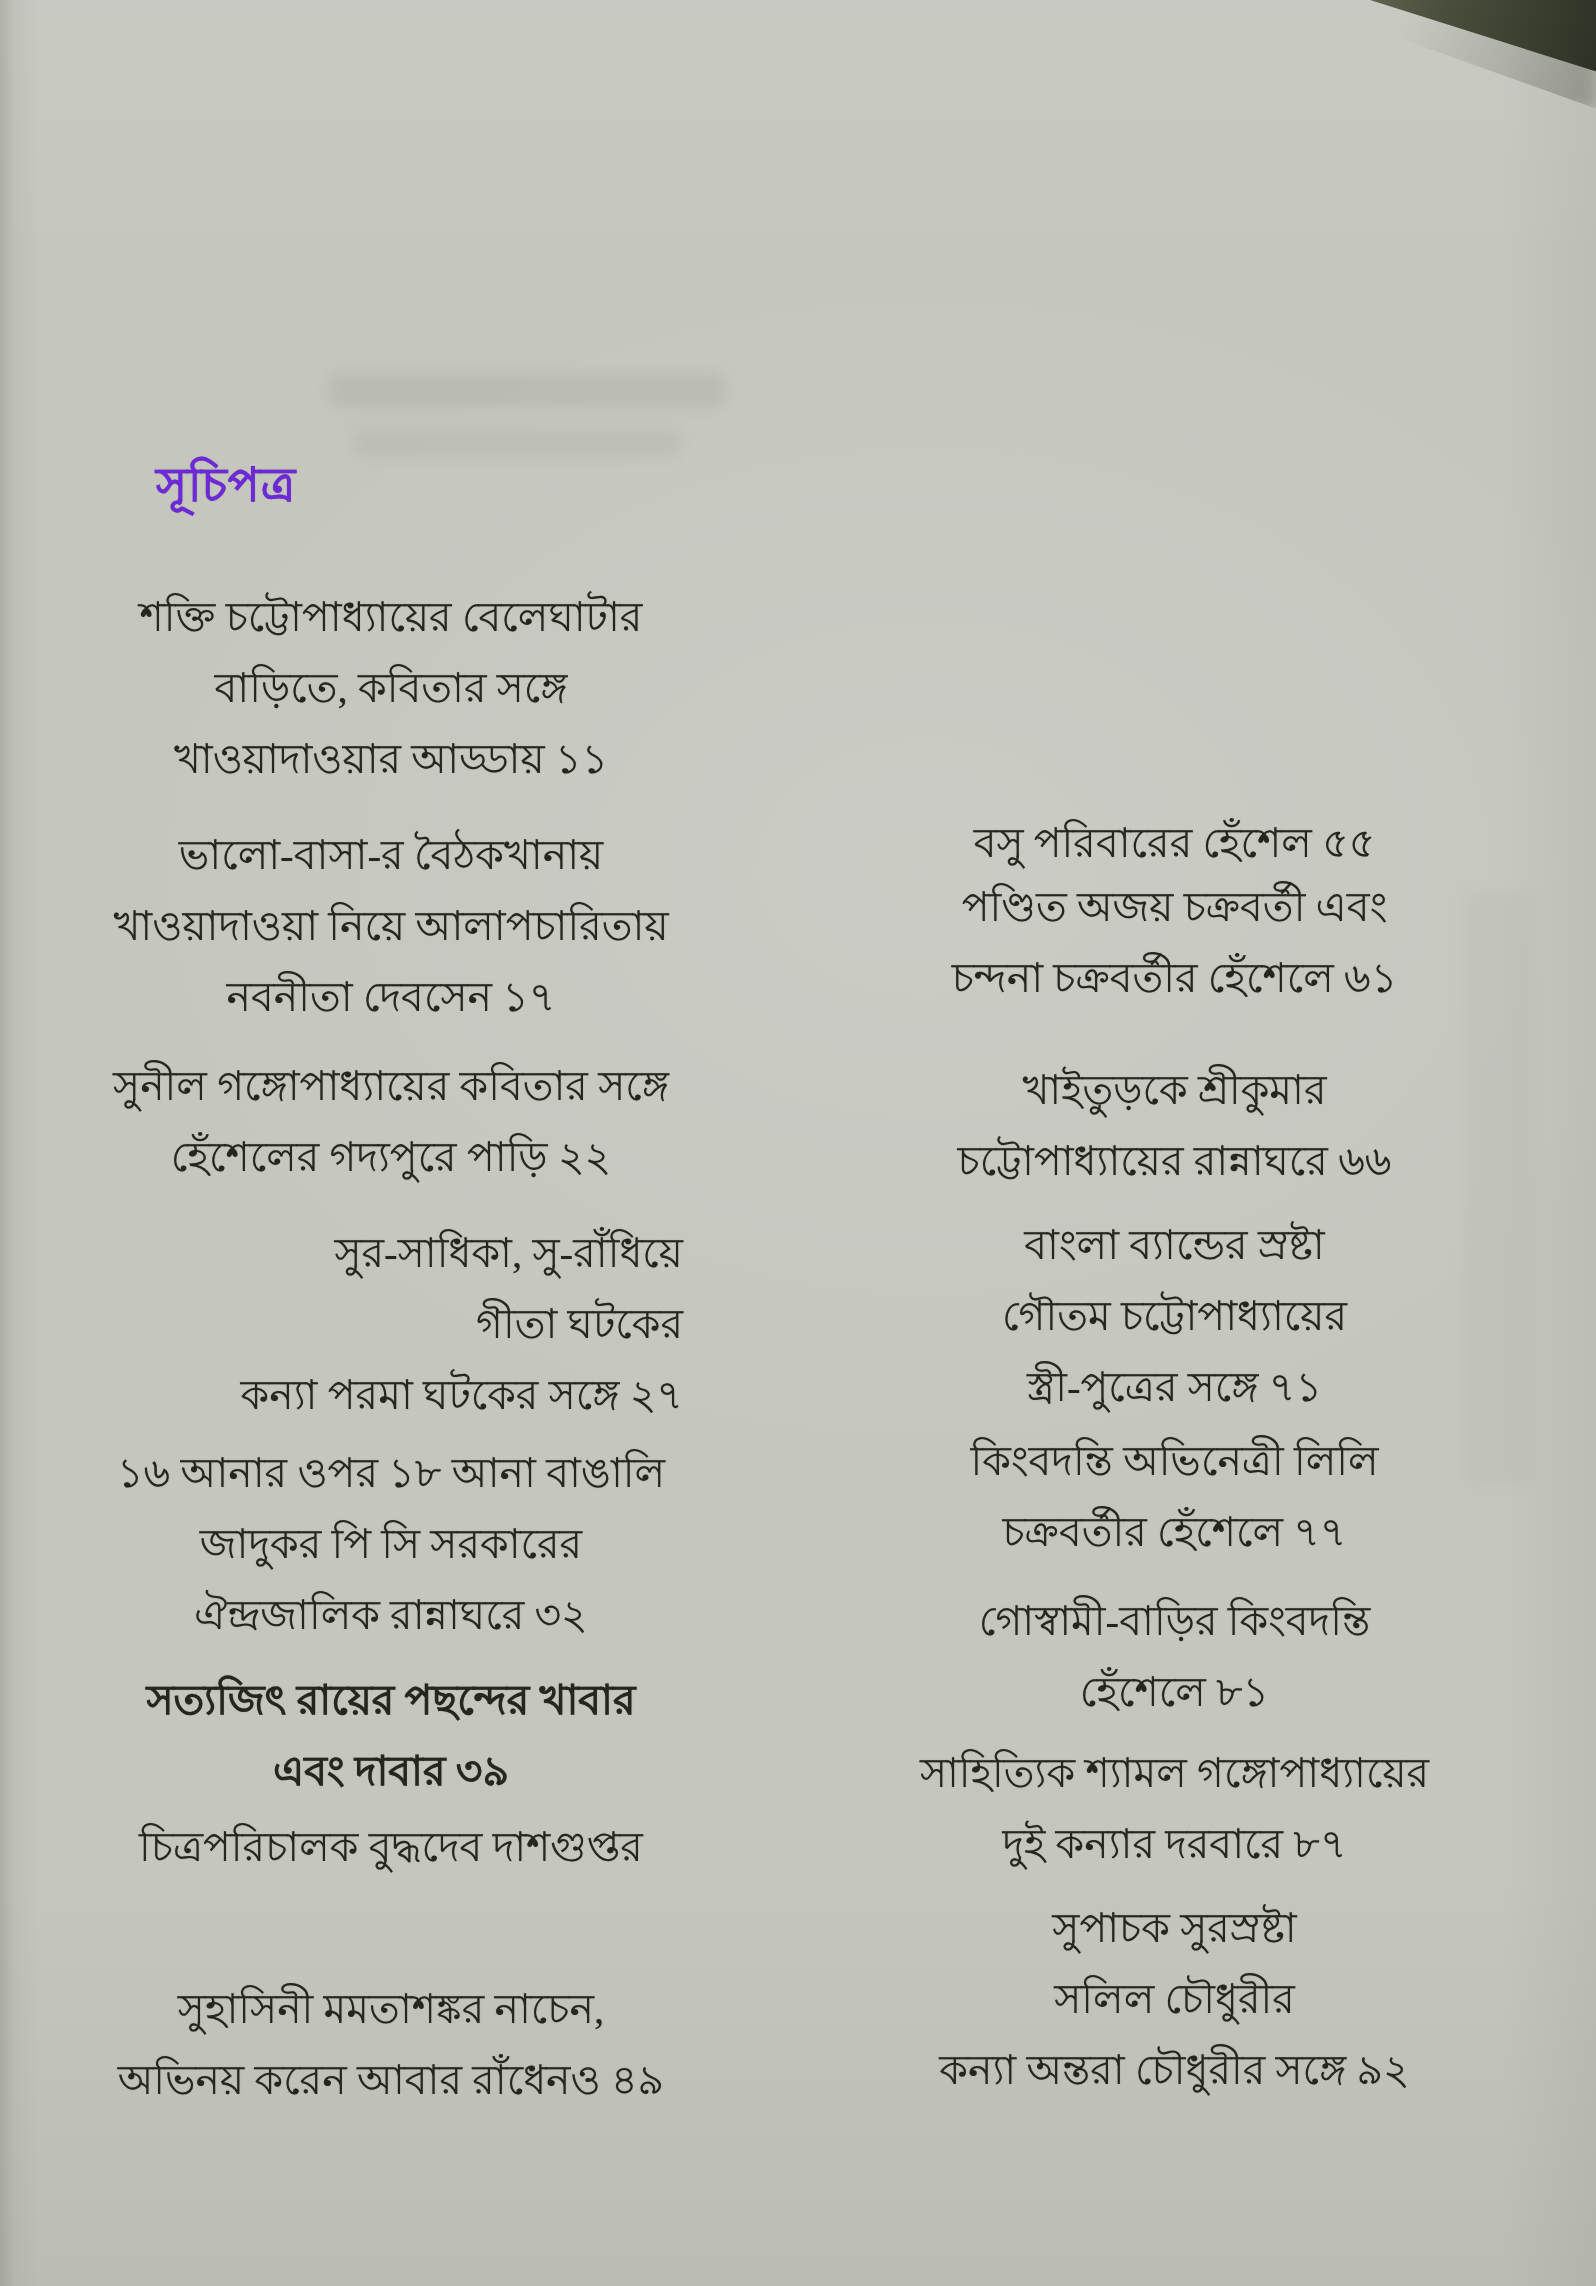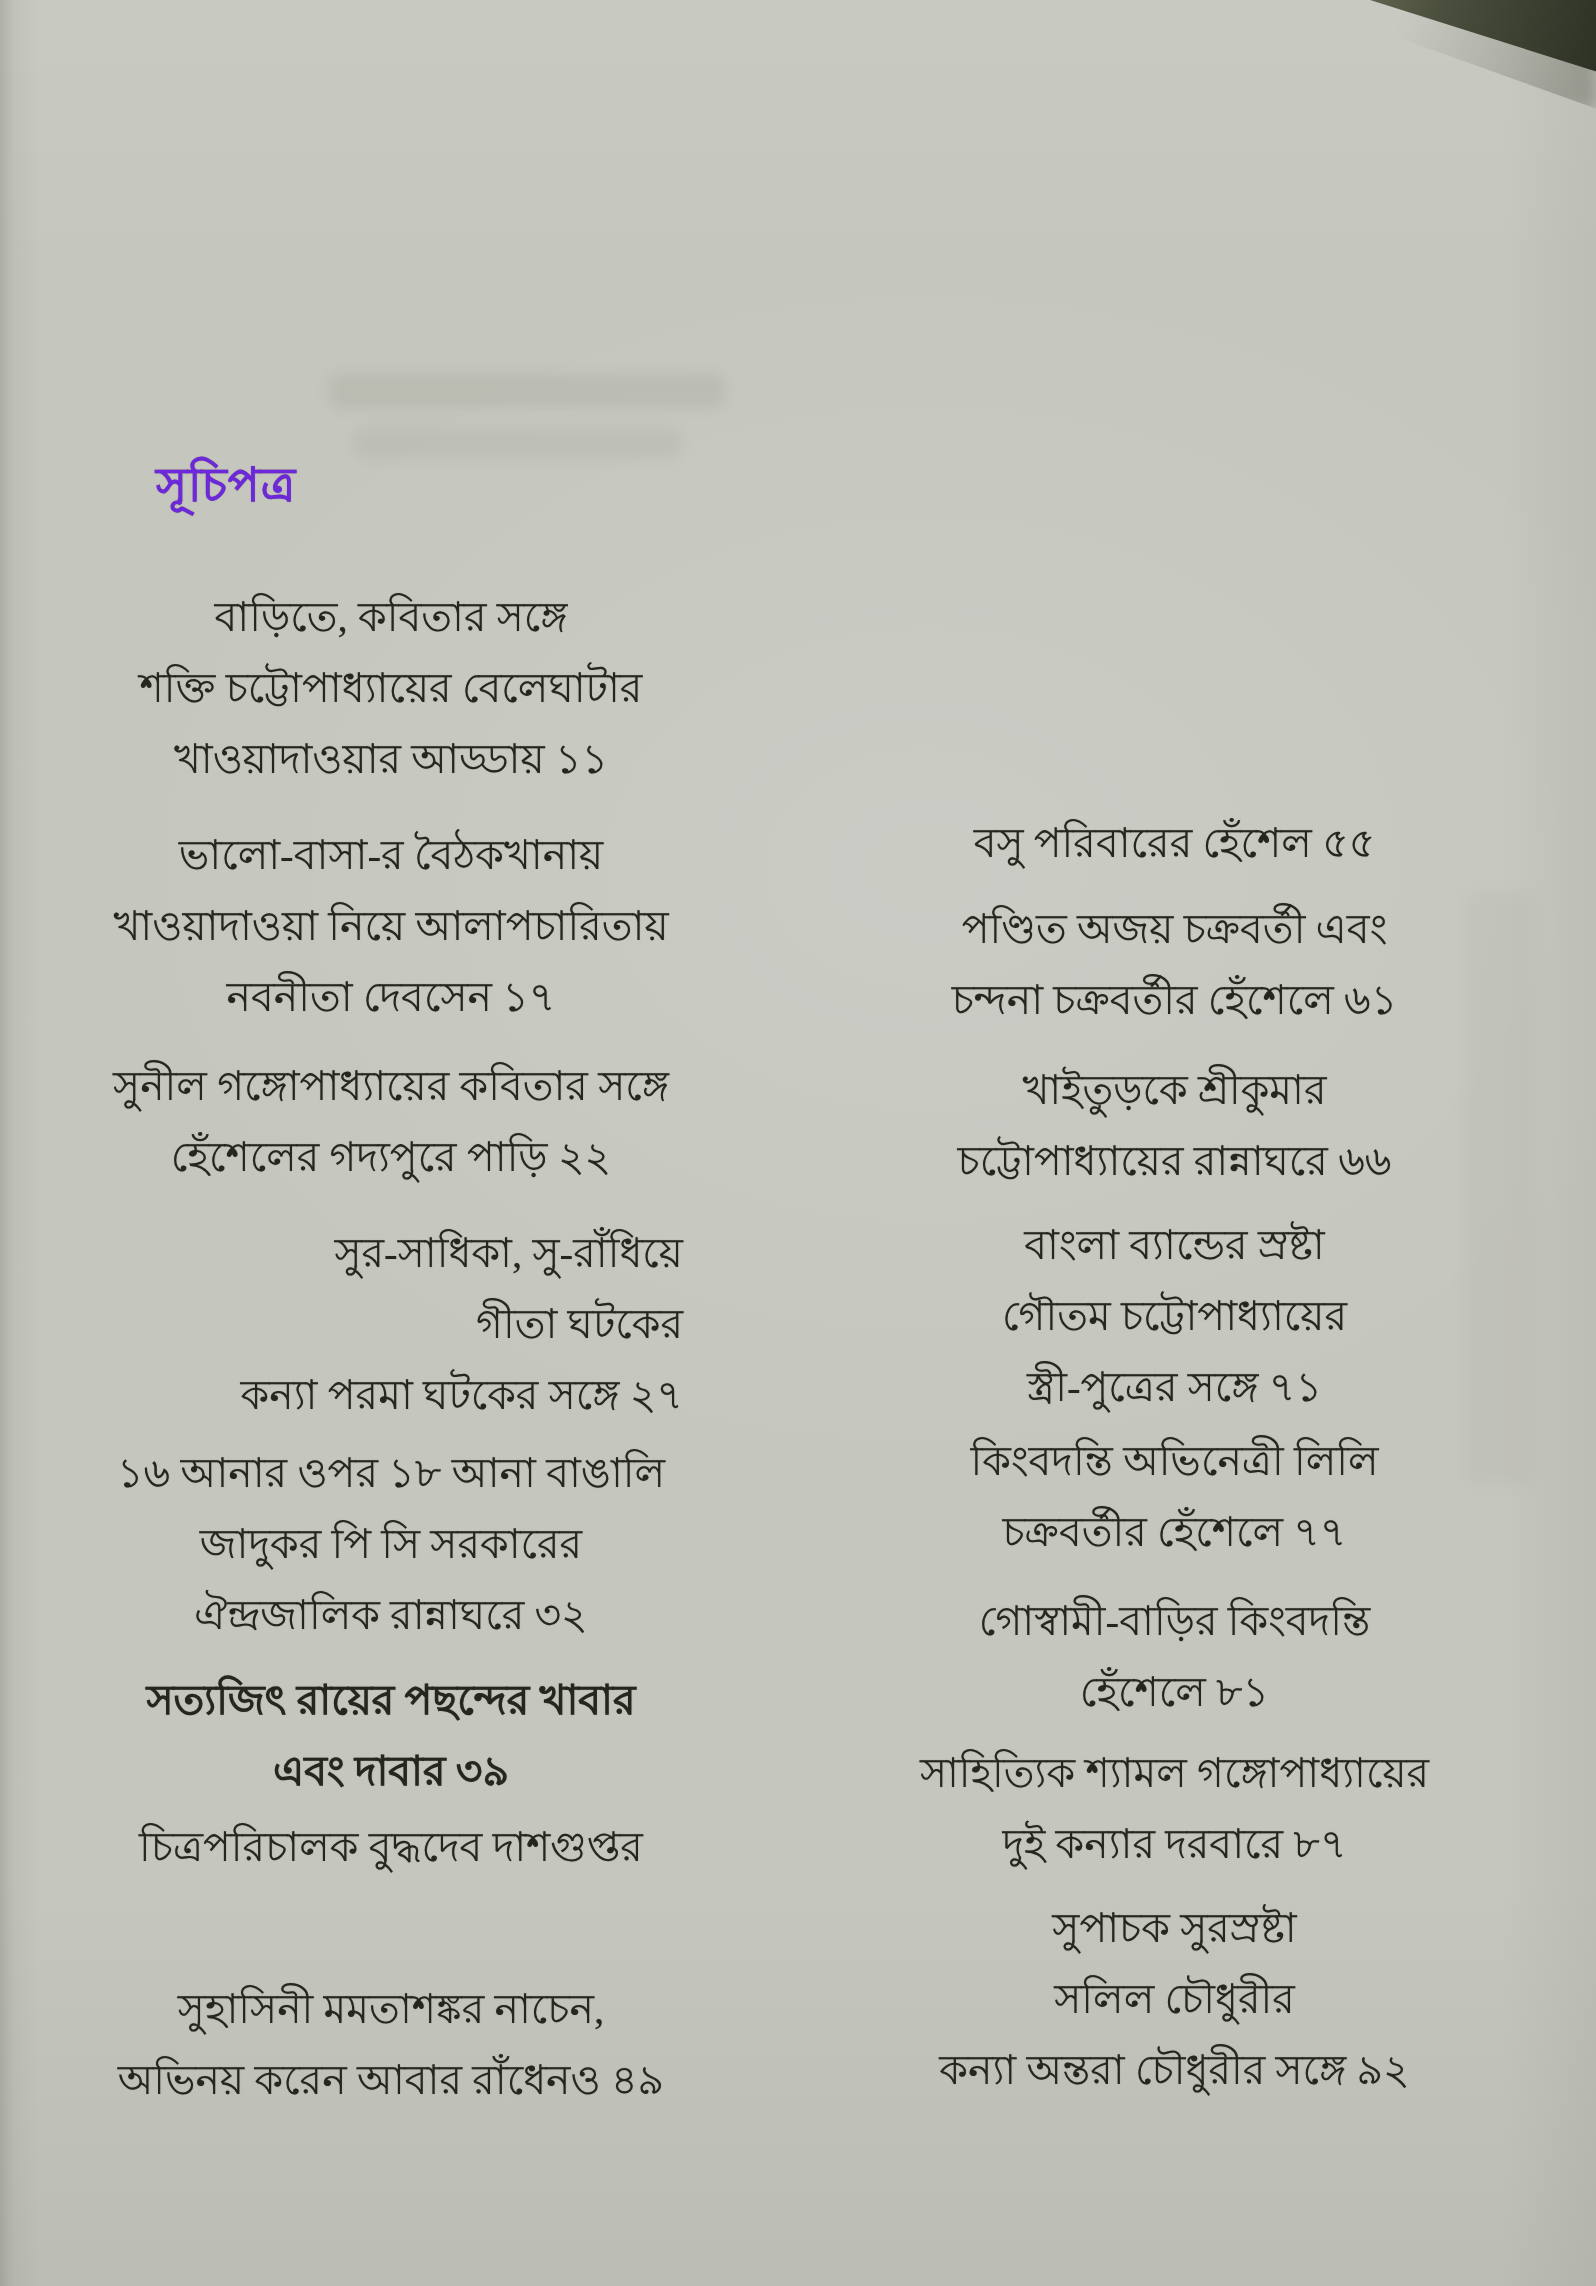--- a/index.html
+++ b/index.html
@@ -72,21 +72,21 @@
   
   .col-left  .entry:nth-child(1) { top: 582px; }
   .col-left  .entry:nth-child(2) { top: 820px; }
   .col-left  .entry:nth-child(3) { top: 1051px; }
   .col-left  .entry:nth-child(4) { top: 1218px; text-align: right; }
   .col-left  .entry:nth-child(5) { top: 1438px; }
   .col-left  .entry:nth-child(6) { top: 1665px; font-weight: bold; }
   .col-left  .entry:nth-child(7) { top: 1812px; }
   .col-left  .entry:nth-child(8) { top: 1974px; }
   .col-right .entry:nth-child(1) { top: 808px; }
-  .col-right .entry:nth-child(2) { top: 894px; }
+  .col-right .entry:nth-child(2) { top: 872px; }
   .col-right .entry:nth-child(3) { top: 1055px; }
   .col-right .entry:nth-child(4) { top: 1210px; }
   .col-right .entry:nth-child(5) { top: 1426px; }
   .col-right .entry:nth-child(6) { top: 1586px; }
   .col-right .entry:nth-child(7) { top: 1738px; }
   .col-right .entry:nth-child(8) { top: 1893px; }
 </style>
 </head>
 <body>
 
@@ -94,22 +94,22 @@
 <div class="corner-shadow"></div>
 <div class="corner-dark"></div>
 <div class="ghost-line ghost-a"></div>
 <div class="ghost-line ghost-b"></div>
 <div class="ghost-line ghost-c"></div>
 
 <h1 class="page-title">সূচিপত্র</h1>
 
 <div class="toc-col col-left">
     <div class="entry">
+      <span class="toc-line">শক্তি চট্টোপাধ্যায়ের বেলেঘাটার</span>
       <span class="toc-line">বাড়িতে, কবিতার সঙ্গে</span>
-      <span class="toc-line">শক্তি চট্টোপাধ্যায়ের বেলেঘাটার</span>
       <span class="toc-line">খাওয়াদাওয়ার আড্ডায় ১১</span>
     </div>
     <div class="entry">
       <span class="toc-line">ভালো-বাসা-র বৈঠকখানায়</span>
       <span class="toc-line">খাওয়াদাওয়া নিয়ে আলাপচারিতায়</span>
       <span class="toc-line">নবনীতা দেবসেন ১৭</span>
     </div>
     <div class="entry">
       <span class="toc-line">সুনীল গঙ্গোপাধ্যায়ের কবিতার সঙ্গে</span>
       <span class="toc-line">হেঁশেলের গদ্যপুরে পাড়ি ২২</span>

